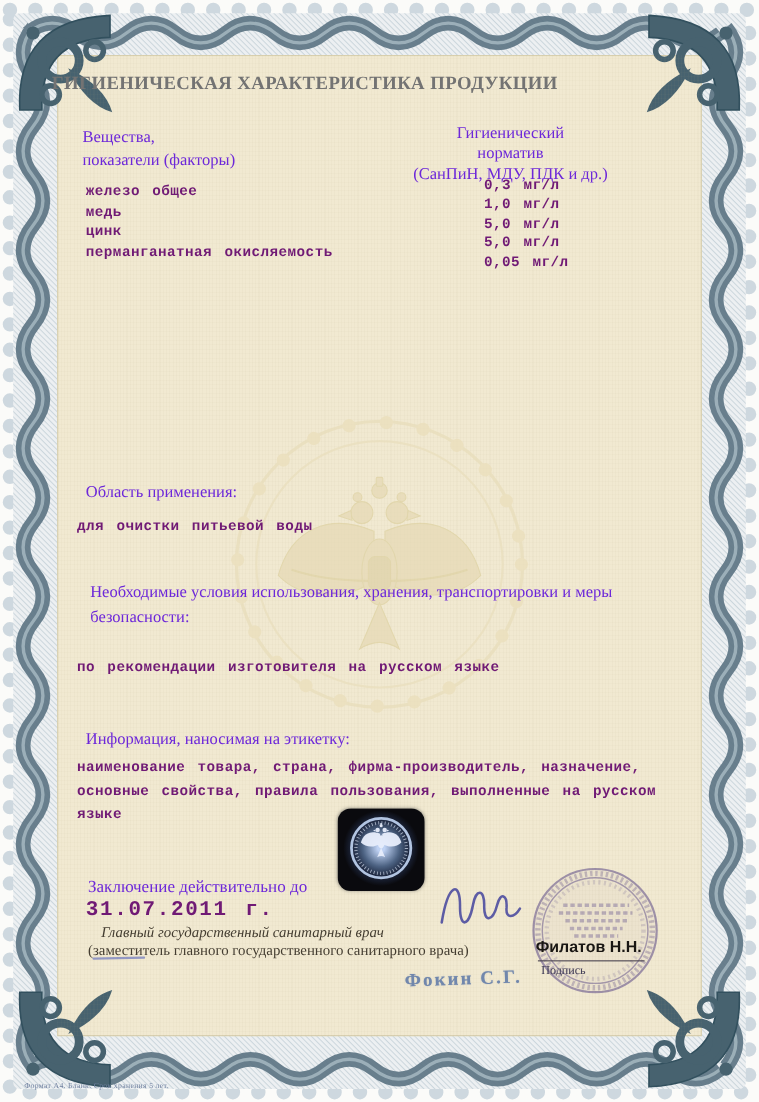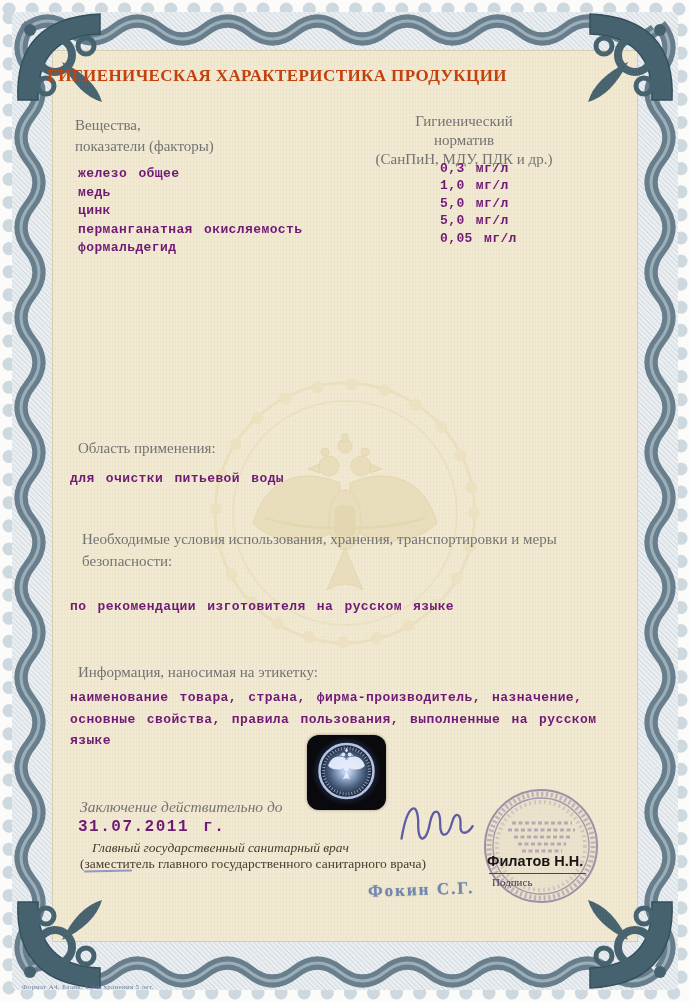--- a/index.html
+++ b/index.html
@@ -10,24 +10,24 @@
   }
   .frame{position:absolute;left:0;top:0;z-index:0;}
   .paper-texture{
     position:absolute;left:52px;top:50px;width:586px;height:892px;z-index:1;
     background:
       repeating-linear-gradient(90deg, rgba(170,158,120,.05) 0 1px, transparent 1px 3px),
       repeating-linear-gradient(0deg, rgba(170,158,120,.04) 0 1px, transparent 1px 4px);
     pointer-events:none;
   }
   .watermark{position:absolute;left:208px;top:376px;z-index:1;opacity:.85;}
-  .txt{position:absolute;z-index:3;color:#737373;}
+  .txt{position:absolute;z-index:3;color:#6d28d9;}
   .title{
     left:0;top:66px;width:554px;text-align:center;
-    font-size:17px;font-weight:bold;color:#c2410c;letter-spacing:.4px;
+    font-size:17px;font-weight:bold;color:#737373;letter-spacing:.4px;
   }
   .serif15{font-size:15px;line-height:21px;}
   .serif13{font-size:13.5px;line-height:16px;color:#443d31;}
   .typed{
     font-family:"Liberation Mono", monospace;font-weight:bold;
     font-size:13px;color:#701a75;letter-spacing:.4px;word-spacing:3px;
     line-height:18.6px;
   }
   .vals{line-height:17.4px;}
   .right-head{left:355px;top:112px;width:218px;text-align:center;line-height:19px;font-size:15px;}
@@ -143,21 +143,20 @@
     <div>Гигиенический</div>
     <div>норматив</div>
     <div>(СанПиН, МДУ, ПДК и др.)</div>
   </div>
 
   <div class="txt typed" style="left:78px;top:165px;">
     <div>железо общее</div>
     <div>медь</div>
     <div>цинк</div>
     <div>перманганатная окисляемость</div>
-    <div>формальдегид</div>
   </div>
 
   <div class="txt typed vals" style="left:440px;top:160px;">
     <div>0,3 мг/л</div>
     <div>1,0 мг/л</div>
     <div>5,0 мг/л</div>
     <div>5,0 мг/л</div>
     <div>0,05 мг/л</div>
   </div>
 
@@ -182,22 +181,22 @@
         <path d="M74,36 L63,41 L75,45 Z"></path>
         <path d="M126,36 L137,41 L125,45 Z"></path>
         <path d="M95,55 C55,38 20,52 8,95 C30,118 70,118 95,100 Z"></path>
         <path d="M105,55 C145,38 180,52 192,95 C170,118 130,118 105,100 Z"></path>
         <ellipse cx="100" cy="92" rx="16" ry="30"></ellipse>
         <path d="M100,120 L82,162 Q100,150 118,162 Z"></path>
       </g>
     </svg>
   </div>
 
-  <div class="txt serif15" style="left:80px;top:796px;font-size:15.5px;font-style:italic;">Заключение действительно до</div>
-  <div class="txt typed" style="left:78px;top:818px;font-size:16px;letter-spacing:1.5px;">31.07.2011 г.</div>
+  <div class="txt serif15" style="left:80px;top:796px;font-size:15.5px;">Заключение действительно до</div>
+  <div class="txt typed" style="left:78px;top:818px;font-size:19px;letter-spacing:1.5px;">31.07.2011 г.</div>
 
   <div class="txt serif13" style="left:92px;top:840px;font-style:italic;">Главный государственный санитарный врач</div>
   <div class="txt serif13" style="left:80px;top:856px;">(заместитель главного государственного санитарного врача)</div>
   <div class="pen-underline"></div>
 
   <svg class="signature-ink" width="82" height="58" viewBox="0 0 82 58">
     <path d="M6,42 C16,6 27,6 24,30 C22,49 30,49 36,29 C40,15 48,15 46,31 C44,46 52,47 58,31 C62,20 68,23 66,35 C64,45 72,45 78,37" fill="none" stroke="#4c4da0" stroke-width="2.3" stroke-linecap="round" opacity="0.9"></path>
   </svg>
 
   <svg class="stamp" width="122" height="122" viewBox="0 0 122 122">

